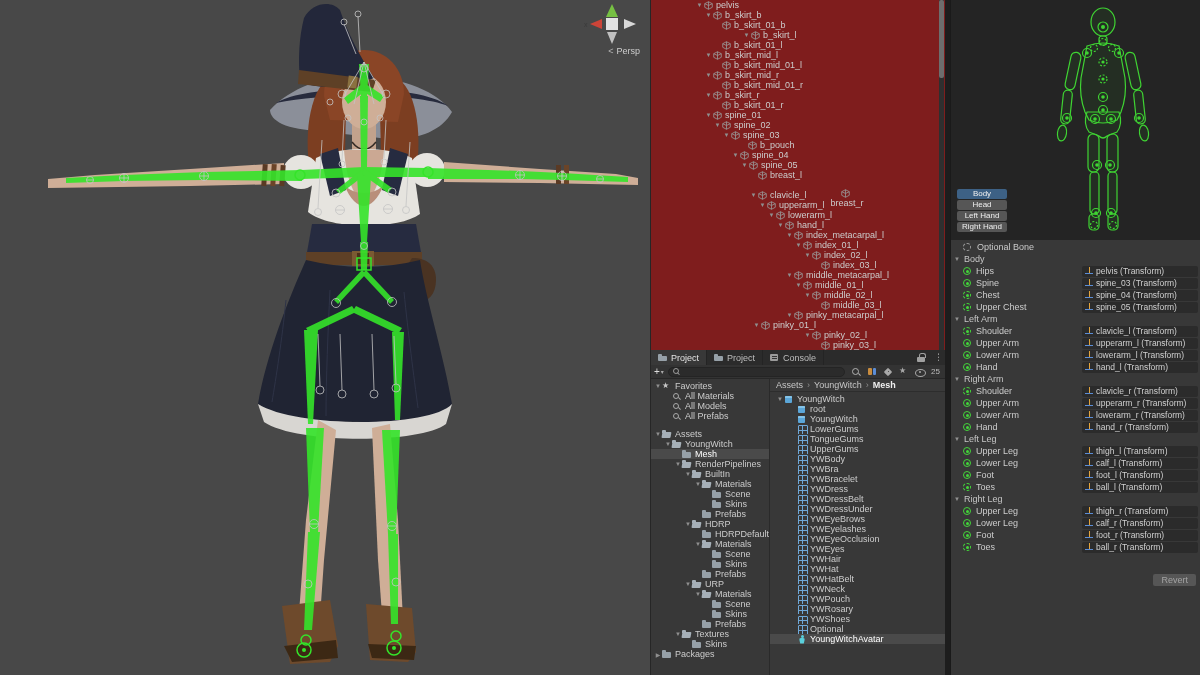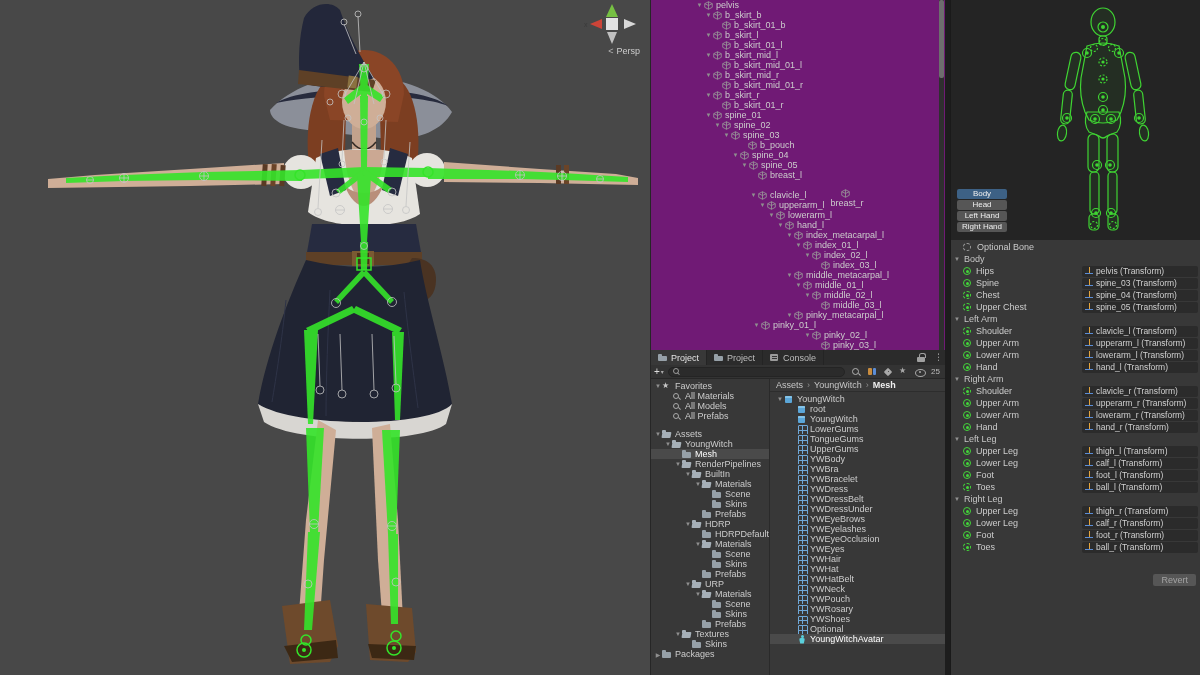--- a/index.html
+++ b/index.html
@@ -7,21 +7,21 @@
 .app{position:relative;width:1200px;height:675px}
 
 
 .scene{position:absolute;left:0;top:0;width:650px;height:675px;background:#484848;overflow:hidden}
 .scene svg.world{position:absolute;left:0;top:0}
 .gizmo{position:absolute;top:2px;right:10px;width:56px;height:44px}
 .persp{position:absolute;top:46px;right:10px;color:#cdcdcd;font-size:9px;display:flex;align-items:center;gap:3px}
 .persp::before{content:"<";color:#b5b5b5;font-size:9px}
 
 
-.hier{position:absolute;left:650px;top:0;width:295px;height:358px;background:#701a75;border-left:1px solid #262626;overflow:hidden}
+.hier{position:absolute;left:650px;top:0;width:295px;height:358px;background:#7f1d1d;border-left:1px solid #262626;overflow:hidden}
 .hrow{height:10px;display:flex;align-items:center;white-space:nowrap;color:#cccccc;font-size:9px;line-height:10px}
 .hrow .arw{flex:0 0 9px;font-size:6px;color:#8f8f8f;text-align:center}
 .hrow .cube{flex:0 0 9px;height:9px;margin:0 3px 0 0}
 .sbar{position:absolute;right:1px;top:0;width:5px;height:350px;background:#2f2f2f}
 .sthumb{position:absolute;top:0;left:0;width:5px;height:78px;background:#6d6d6d;border-radius:2px}
 
 
 .proj{position:absolute;left:650px;top:350px;width:295px;height:325px;background:#383838;border-left:1px solid #262626;display:flex;flex-direction:column}
 .ptabs{height:15px;background:#2b2b2b;display:flex;align-items:stretch}
 .ptab{display:flex;align-items:center;gap:3px;padding:0 7px;font-size:9px;color:#bdbdbd;border-right:1px solid #242424}
@@ -331,21 +331,21 @@
           </svg>
     <span class="lbl">b_skirt_b</span>
   </div>
         <div class="hrow" style="padding-left: 62px;">
     <span class="arw"></span>
     <svg class="cube" viewBox="0 0 10 10">
             <path d="M5 0.8 L9.2 3 L9.2 7 L5 9.2 L0.8 7 L0.8 3 Z M5 0.8 L5 5 M0.8 3 L5 5 L9.2 3 M5 5 L5 9.2" fill="none" stroke="#9a9a9a" stroke-width="0.9"></path>
           </svg>
     <span class="lbl">b_skirt_01_b</span>
   </div>
-        <div class="hrow" style="padding-left: 53px;">
+        <div class="hrow" style="padding-left: 53px; margin-left: 38px;">
     <span class="arw">▼</span>
     <svg class="cube" viewBox="0 0 10 10">
             <path d="M5 0.8 L9.2 3 L9.2 7 L5 9.2 L0.8 7 L0.8 3 Z M5 0.8 L5 5 M0.8 3 L5 5 L9.2 3 M5 5 L5 9.2" fill="none" stroke="#9a9a9a" stroke-width="0.9"></path>
           </svg>
     <span class="lbl">b_skirt_l</span>
   </div>
         <div class="hrow" style="padding-left: 62px;">
     <span class="arw"></span>
     <svg class="cube" viewBox="0 0 10 10">
             <path d="M5 0.8 L9.2 3 L9.2 7 L5 9.2 L0.8 7 L0.8 3 Z M5 0.8 L5 5 M0.8 3 L5 5 L9.2 3 M5 5 L5 9.2" fill="none" stroke="#9a9a9a" stroke-width="0.9"></path>

